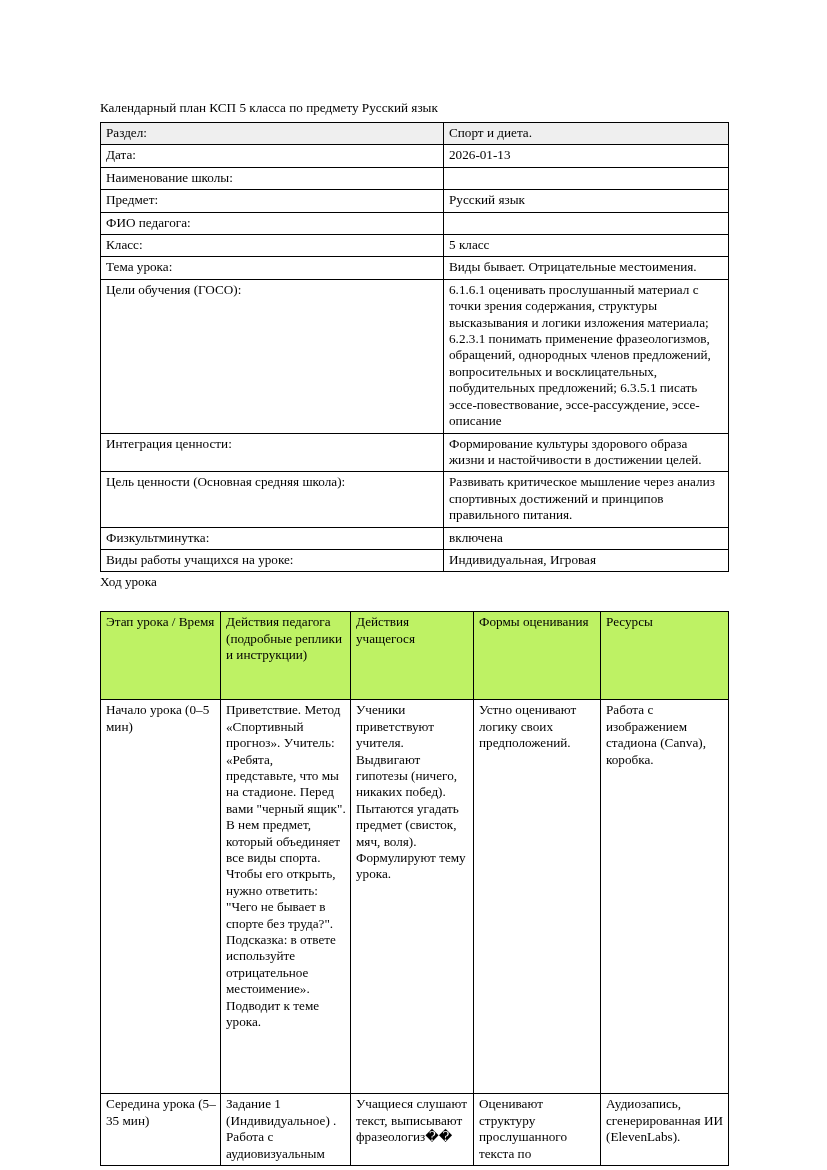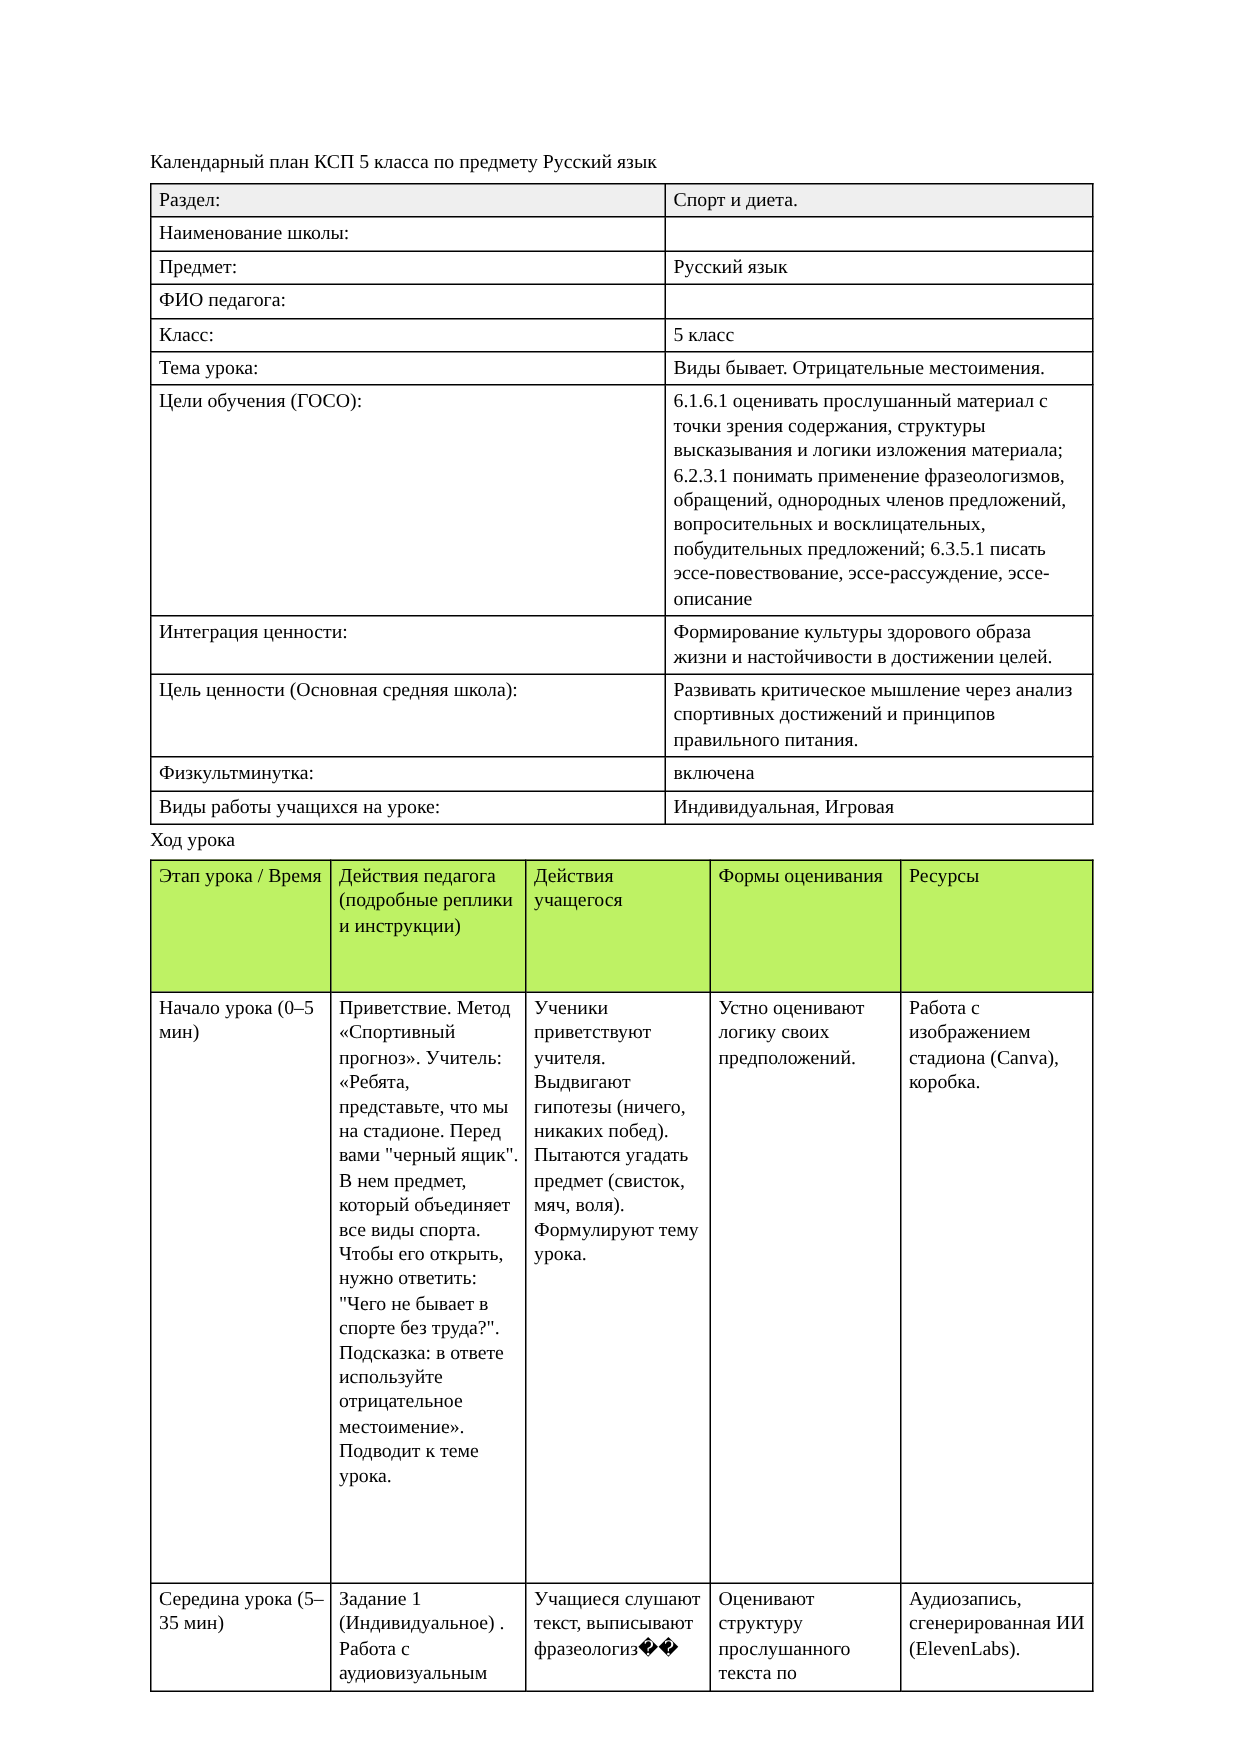--- a/index.html
+++ b/index.html
@@ -32,21 +32,21 @@
   .doc-title {
     font-size: 13.2px;
     line-height: 17px;
     margin: 0 0 6px 0;
     white-space: nowrap;
   }
 
   .section-label {
     font-size: 13.2px;
     line-height: 17px;
-    margin: 1px 0 5px 0;
+    margin: 1px 0 21px 0;
   }
 
   table {
     border-collapse: collapse;
     width: 628px;
     table-layout: fixed;
     font-size: 13.2px;
   }
   table td, table th {
     border: 1px solid #000000;
@@ -86,20 +86,24 @@
 
     <table class="t-info">
       <colgroup>
         <col class="c-label">
           <col class="c-value">
       </colgroup>
       <tbody>
           <tr class="shaded">
             <td>Раздел:</td>
             <td>Спорт и диета.</td>
+          </tr>
+          <tr>
+            <td>Дата:</td>
+            <td>2026-01-13</td>
           </tr>
           <tr>
             <td>Наименование школы:</td>
             <td></td>
           </tr>
           <tr>
             <td>Предмет:</td>
             <td>Русский язык</td>
           </tr>
           <tr>

